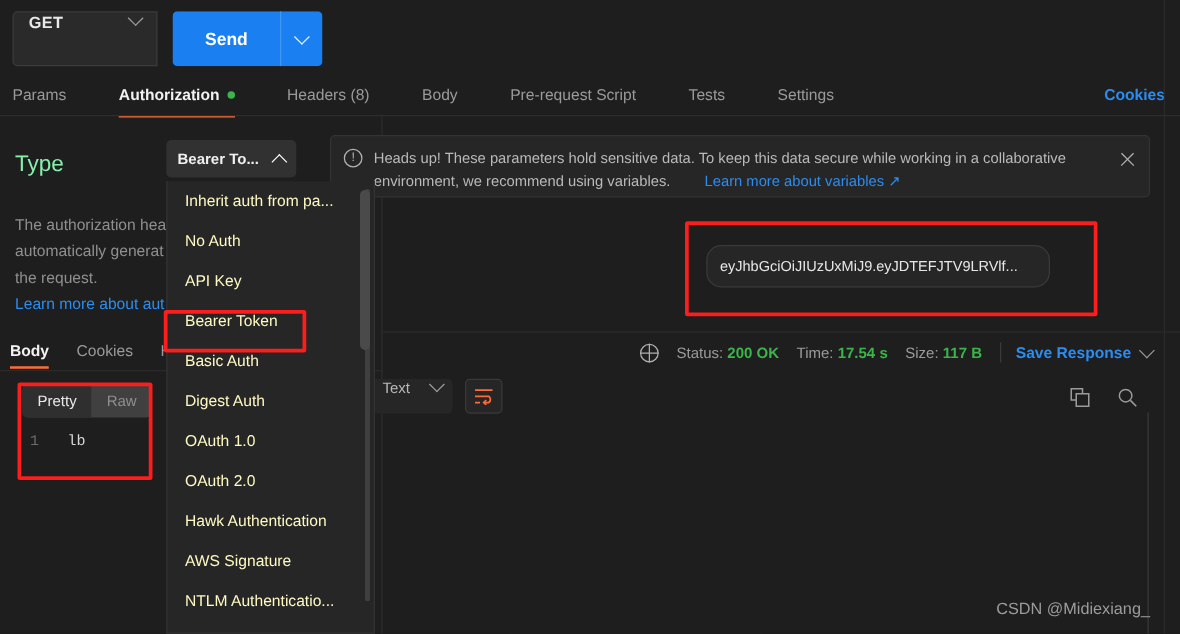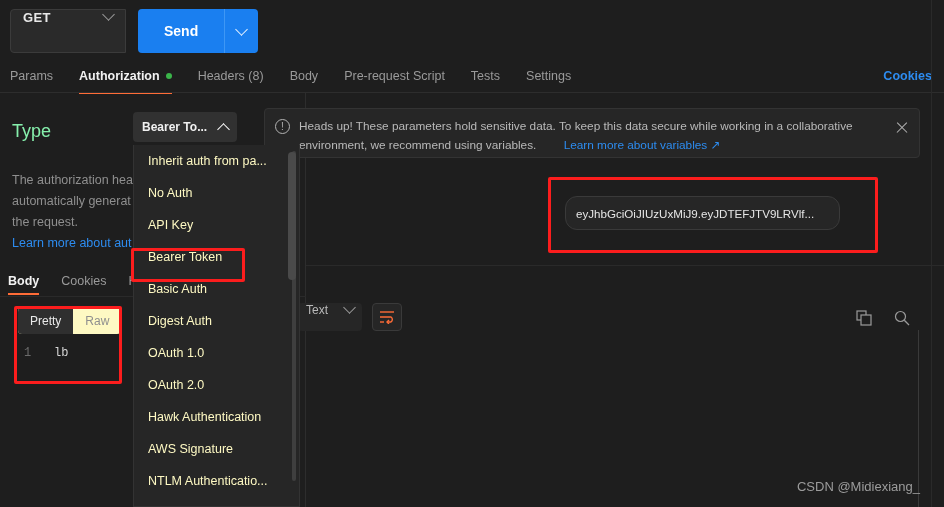--- a/index.html
+++ b/index.html
@@ -27,21 +27,21 @@
   .url-input {
     flex: 1; height: 44px; background: #2a2a2a; border: 1px solid #3b3b3b; border-left: none;
     border-radius: 0 4px 4px 0; display: flex; align-items: center; padding: 0 14px;
     font-size: 13.5px; color: #e3e3e3; cursor: text;
   }
   .send-wrap { margin-left: 12px; display: flex; height: 44px; border-radius: 4px; overflow: hidden; }
   .send-btn { background: #1a7ff0; color: #fff; font-size: 14px; font-weight: bold; padding: 0 26px; display: flex; align-items: center; cursor: pointer; }
   .send-caret { background: #1a7ff0; width: 34px; display: flex; align-items: center; justify-content: center; cursor: pointer; border-left: 1px solid #3e97f5; }
 
   
-  .tabs-row { position: absolute; left: 0; top: 60px; width: 944px; height: 32px; display: flex; align-items: center; padding: 0 10px; }
+  .tabs-row { position: absolute; left: 0; top: 60px; width: 944px; height: 32px; display: flex; align-items: center; padding: 0 10px; gap: 16px; }
   .tab { font-size: 12.5px; color: #9a9a9a; margin-right: 26px; position: relative; height: 32px; display: flex; align-items: center; cursor: pointer; white-space: nowrap; }
   .tab.active { color: #f2f2f2; font-weight: bold; }
   .tab.active::after { content: ""; position: absolute; left: 0; right: 0; bottom: -2px; height: 2px; background: #ff6c37; }
   .dot { width: 6px; height: 6px; border-radius: 50%; background: #3bb54a; display: inline-block; margin-left: 6px; }
   .cookies-link { position: absolute; right: 12px; font-size: 12.5px; color: #2d8cf0; font-weight: bold; cursor: pointer; }
   .tabs-underline { position: absolute; left: 0; top: 92px; width: 944px; height: 1px; background: #2d2d2d; }
 
   
   .auth-panel { position: absolute; left: 0; top: 93px; width: 250px; height: 170px; padding: 16px 12px 0 12px; }
   .type-row { display: flex; align-items: flex-start; }
@@ -98,21 +98,21 @@
   .meta-val { color: #3bb54a; font-weight: bold; }
   .meta-sep { width: 1px; height: 16px; background: #3a3a3a; margin: 0 12px 0 0; }
   .save-resp { color: #2d8cf0; font-weight: bold; font-size: 12.5px; cursor: pointer; display: flex; align-items: center; gap: 8px; }
 
   
   .resp-tabs { position: absolute; left: 8px; top: 266px; height: 30px; display: flex; align-items: center; }
   .resp-tab { font-size: 12.5px; color: #9a9a9a; margin-right: 22px; position: relative; height: 30px; display: flex; align-items: center; cursor: pointer; }
   .resp-tab.active { color: #f2f2f2; font-weight: bold; }
   .resp-tab.active::after { content: ""; position: absolute; left: 0; right: 0; bottom: 1px; height: 2px; background: #ff6c37; }
 
-  .pretty-toggle { position: absolute; left: 18px; top: 308px; height: 26px; display: flex; border-radius: 4px; overflow: hidden; background: #fef9c3; }
+  .pretty-toggle { position: absolute; left: 18px; top: 308px; height: 26px; display: flex; border-radius: 4px; overflow: hidden; background: #404040; }
   .pt-item { font-size: 12px; padding: 0 12px; display: flex; align-items: center; color: #8f8f8f; cursor: pointer; }
   .pt-item.active { background: #2f2f2f; color: #eaeaea; }
 
   .code-line { position: absolute; left: 24px; top: 346px; font-family: "Liberation Mono", monospace; font-size: 12px; display: flex; }
   .ln { color: #6b6b6b; width: 30px; }
   .code-txt { color: #d8d8d8; }
 
   
   .text-select { position: absolute; left: 298px; top: 303px; width: 64px; height: 28px; background: #262626; border-radius: 4px; display: flex; justify-content: space-between; padding: 0 8px; cursor: pointer; }
   .text-select span { font-size: 12px; color: #b9b9b9; }
@@ -217,20 +217,40 @@
         <span>Body</span>
       </div>
     <div class="resp-tab">
         <span>Cookies</span>
       </div>
     <div class="resp-tab">
         <span>He</span>
       </div>
   </div>
 
+  <div class="resp-meta">
+    <div class="globe"></div>
+    <div class="meta-item">
+      <span>Status:</span>
+      <span class="meta-val">200 OK</span>
+    </div>
+    <div class="meta-item">
+      <span>Time:</span>
+      <span class="meta-val">17.54 s</span>
+    </div>
+    <div class="meta-item">
+      <span>Size:</span>
+      <span class="meta-val">117 B</span>
+    </div>
+    <div class="meta-sep"></div>
+    <div class="save-resp">
+      <span>Save Response</span>
+      <span class="chev"></span>
+    </div>
+  </div>
 
   <div class="pretty-toggle">
     <div class="pt-item active">Pretty</div>
     <div class="pt-item">Raw</div>
   </div>
 
   <div class="text-select">
     <span>Text</span>
     <span class="chev"></span>
   </div>

